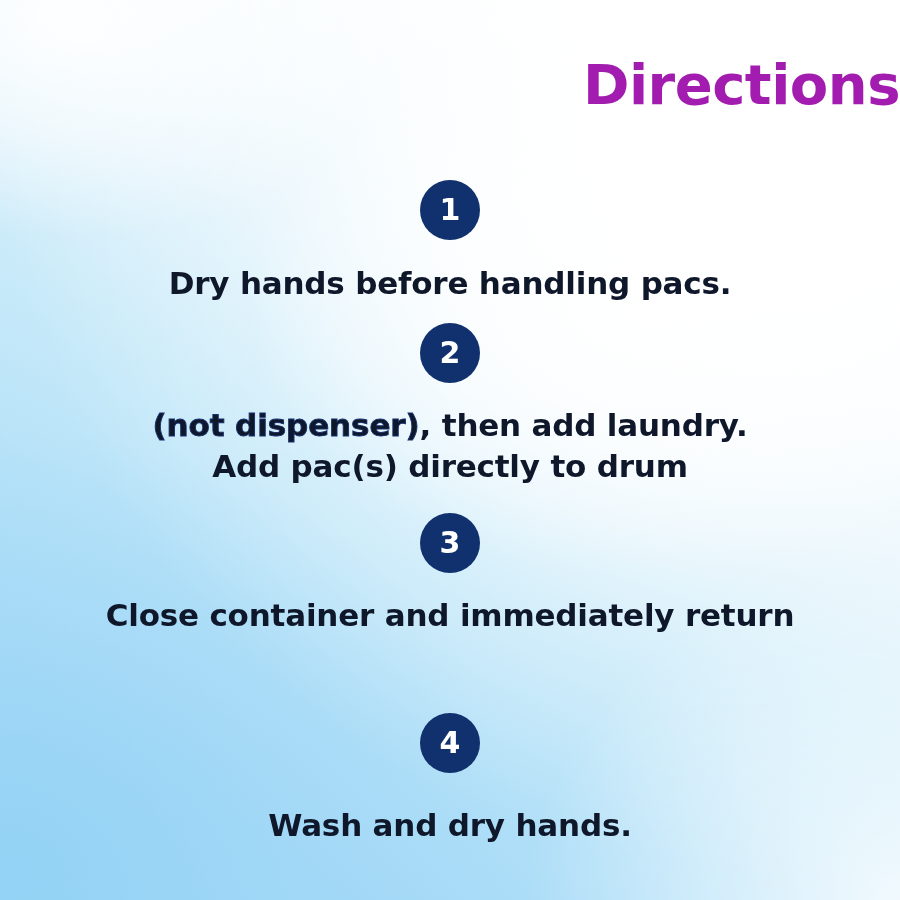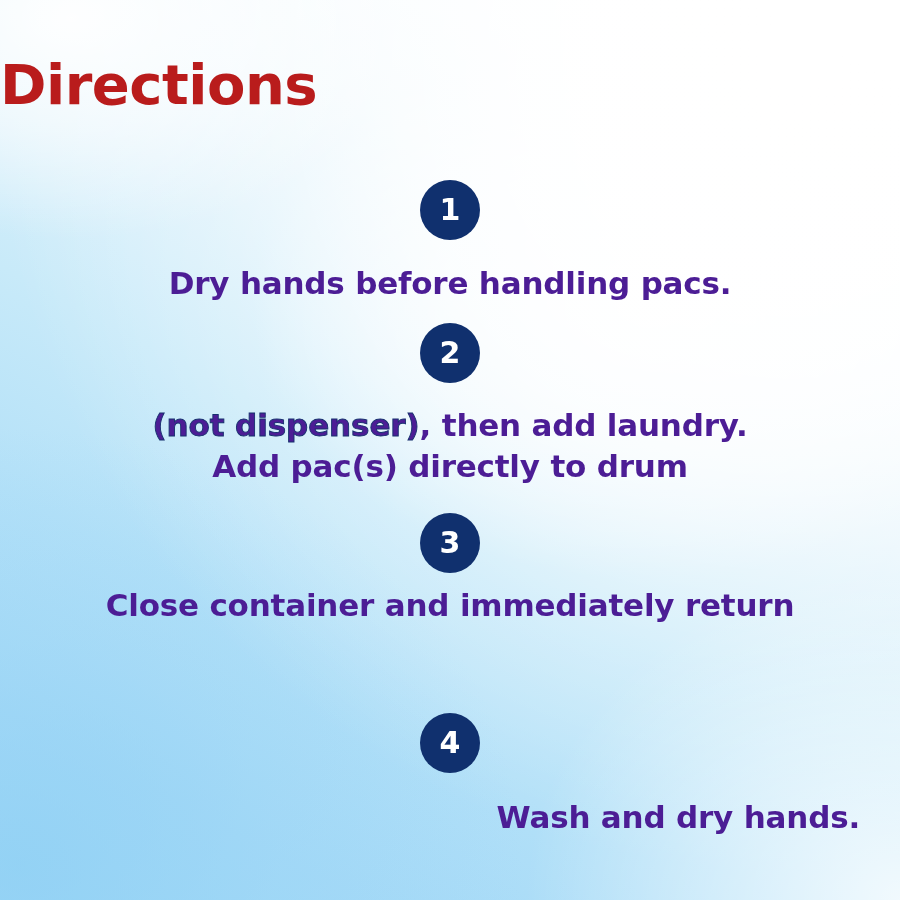--- a/index.html
+++ b/index.html
@@ -91,26 +91,26 @@
     z-index: 2;
     width: 900px;
     height: 900px;
   }
 
   .poster-title {
     position: absolute;
     top: 52px;
     left: 0;
     width: 900px;
-    text-align: left;
+    text-align: right;
     font-size: 56px;
     line-height: 66px;
     font-weight: 700;
     letter-spacing: -0.5px;
-    color: #b91c1c;
+    color: #a21caf;
     font-family: "DejaVu Sans", "Liberation Sans", sans-serif;
   }
 
   .step {
     position: absolute;
     left: 0;
     width: 900px;
     text-align: center;
   }
 
@@ -123,21 +123,21 @@
     color: #ffffff;
     font-size: 30px;
     line-height: 60px;
     font-weight: 700;
     text-align: center;
     font-family: "DejaVu Sans", "Liberation Sans", sans-serif;
   }
 
   .step-text {
     margin: 0 auto;
-    color: #4c1d95;
+    color: #0f172a;
     font-weight: 700;
     font-size: 31px;
     line-height: 41px;
     letter-spacing: -0.2px;
     font-family: "DejaVu Sans", "Liberation Sans", sans-serif;
     max-width: 820px;
   }
 
   .step-text .strong {
     font-weight: 700;
@@ -146,24 +146,24 @@
   }
 
   
   #step-1 { top: 180px; }
   #step-1 .step-text { margin-top: 23px; }
 
   #step-2 { top: 323px; }
   #step-2 .step-text { margin-top: 22px; }
 
   #step-3 { top: 513px; }
-  #step-3 .step-text { margin-top: 12px; text-align: center; }
+  #step-3 .step-text { margin-top: 22px; text-align: center; }
 
   #step-4 { top: 713px; }
-  #step-4 .step-text { margin-top: 24px; text-align: right; }
+  #step-4 .step-text { margin-top: 32px; }
 </style>
 </head>
 <body>
 
 <div id="poster">
 
   <div class="bg-layer bg-base"></div>
   <div class="bg-layer bg-tint-bottomleft"></div>
   <div class="bg-layer bg-glow-center"></div>
   <div class="bg-layer bg-glow-topright"></div>

